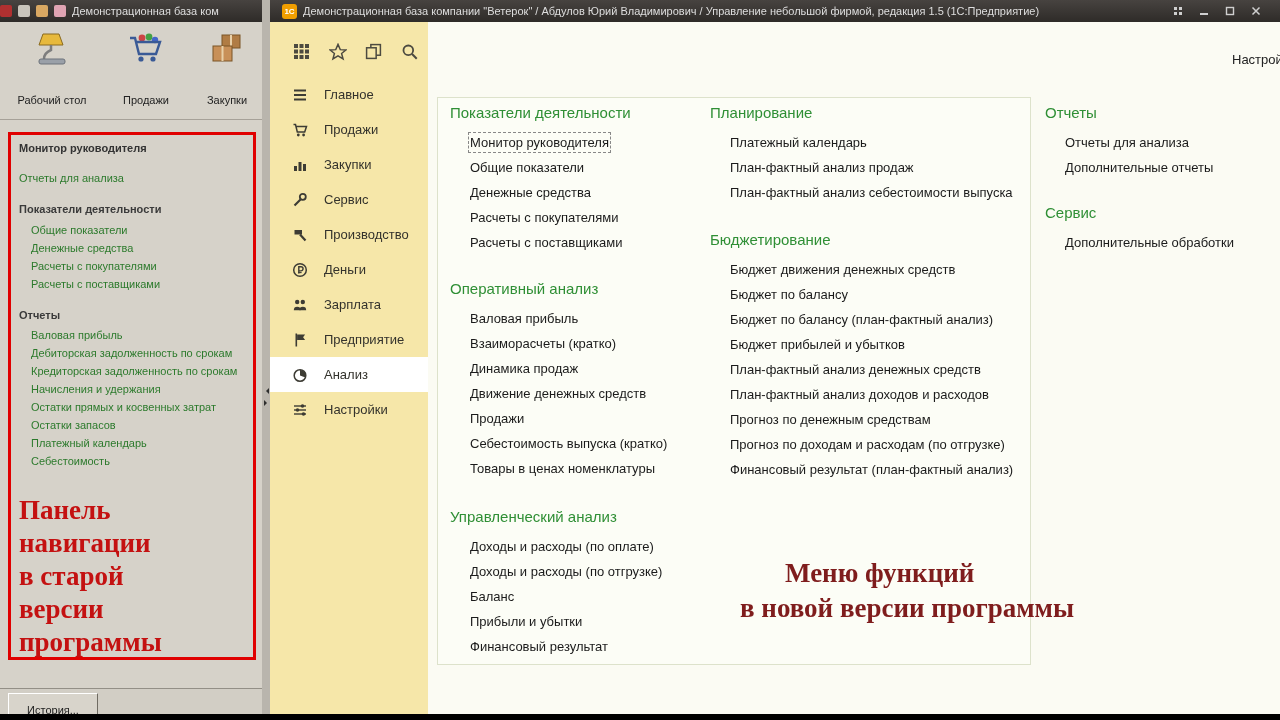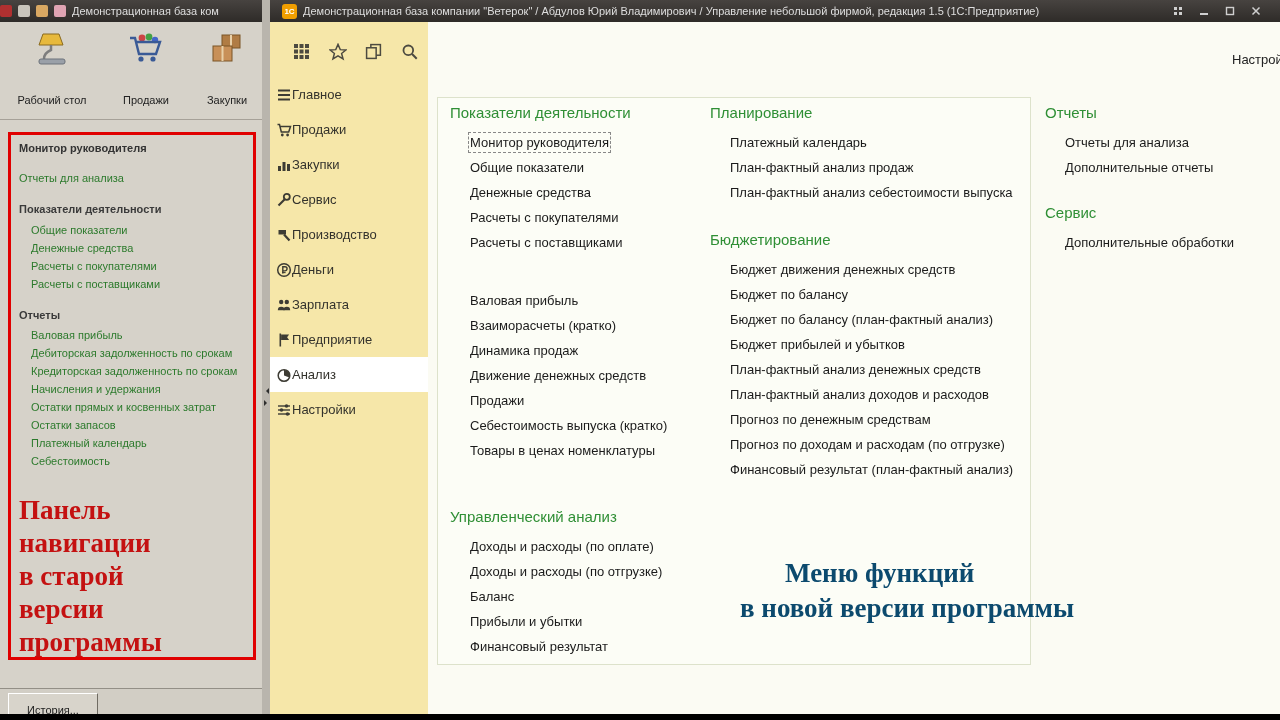--- a/index.html
+++ b/index.html
@@ -44,37 +44,37 @@
   .sp-arrow.a1{top:388px;border-right-color:#2e2e2e}
   .sp-arrow.a2{top:400px;border-left-color:#2e2e2e;left:2px}
 
   
   .new-window{position:absolute;left:270px;top:0;width:1010px;height:714px;background:#fbfbf3;overflow:hidden}
   .new-window .titlebar{left:0;width:1010px;padding:0 14px 0 12px}
 
   .sidebar{position:absolute;left:0;top:22px;width:158px;height:692px;background:#f6e7a9;overflow:hidden}
   .side-tools{display:flex;gap:13px;padding:18px 0 14px 20px}
   .side-tool{width:23px;height:23px;display:flex;align-items:center;justify-content:center;cursor:pointer}
-  .side-item{height:35px;display:flex;align-items:center;gap:0;padding-left:6px;cursor:pointer}
+  .side-item{height:35px;display:flex;align-items:center;gap:16px;padding-left:22px;cursor:pointer}
   .side-item.sel{background:#ffffff}
   .side-item .sl{font-size:13px;color:#33322c;white-space:nowrap}
   .si{width:16px;height:16px;flex:0 0 auto;display:flex;align-items:center;justify-content:center}
 
   
   .main{position:absolute;left:158px;top:22px;width:852px;height:692px;background:#fbfbf3;overflow:hidden}
   .settings-link{position:absolute;left:804px;top:30px;font-size:13px;color:#222;white-space:nowrap;cursor:pointer}
   .panel-box{position:absolute;left:9px;top:75px;width:594px;height:568px;
     background:#fcfdf6;border:1px solid #dde2cb}
   .mgroup{position:absolute}
   .mhead{font-size:15px;color:#2f8f35;line-height:18px;white-space:nowrap}
   .mitems{margin-top:8px;padding-left:20px}
   .mitem{font-size:13px;color:#1b1b1b;line-height:25px;white-space:nowrap;cursor:pointer}
   .focused{outline:1px dashed #888;outline-offset:1px;display:inline-block;line-height:17px}
   .watermark{position:absolute;font-family:"Liberation Serif",serif;font-weight:bold;
-    font-size:27px;color:#0c4a6e;white-space:nowrap}
+    font-size:27px;color:#7f1d1d;white-space:nowrap}
 </style>
 </head>
 <body>
 
 <div class="stage">
 
   <div class="old-window">
     <div class="titlebar" style="left:0;width:262px;padding-left:0">
       <span class="tb-ico" style="background:#b03030"></span>
       <span class="tb-ico" style="background:#c9c5bc"></span>
@@ -349,20 +349,21 @@
         <div class="mitems">
           <div class="mitem"><span class="focused">Монитор руководителя</span></div>
           <div class="mitem">Общие показатели</div>
           <div class="mitem">Денежные средства</div>
           <div class="mitem">Расчеты с покупателями</div>
           <div class="mitem">Расчеты с поставщиками</div>
         </div>
       </div>
 
       <div class="mgroup" style="left:22px;top:258px">
+        <div class="mhead">Оперативный анализ</div>
         <div class="mitems">
           <div class="mitem">Валовая прибыль</div>
           <div class="mitem">Взаиморасчеты (кратко)</div>
           <div class="mitem">Динамика продаж</div>
           <div class="mitem">Движение денежных средств</div>
           <div class="mitem">Продажи</div>
           <div class="mitem">Себестоимость выпуска (кратко)</div>
           <div class="mitem">Товары в ценах номенклатуры</div>
         </div>
       </div>

